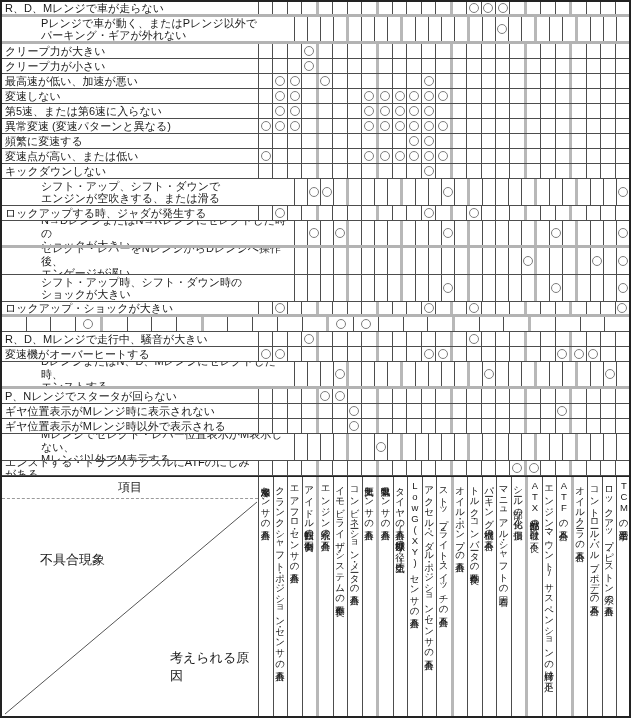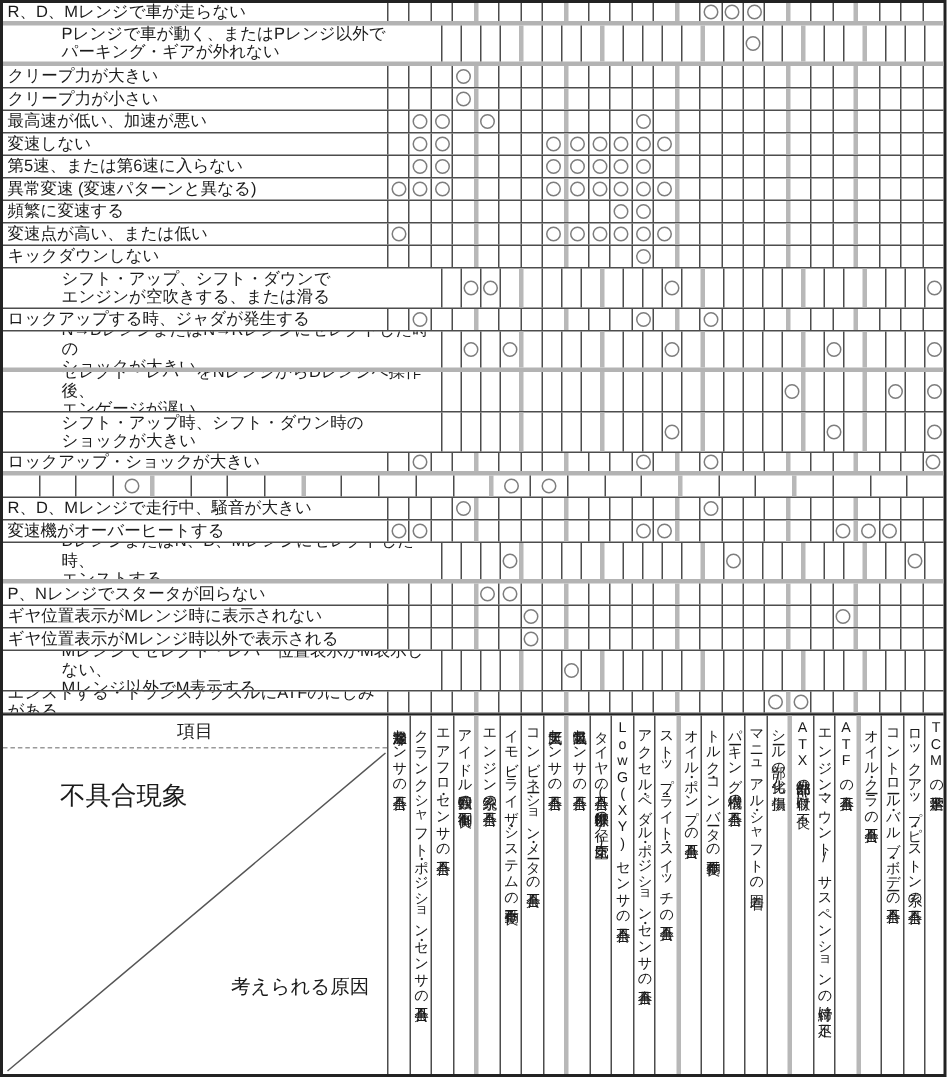--- a/index.html
+++ b/index.html
@@ -21,22 +21,22 @@
   .cell.grp { border-right: 3px solid #b8b8b8; }
   .cell.last { border-right: none; }
   .mark { width: 10px; height: 10px; border: 1px solid #7d7d7d;
     border-radius: 50%; flex: 0 0 auto; }
   
   .hdr { flex: 1 1 auto; display: flex; border-top: 1px solid #222; }
   .corner { flex: 0 0 257px; border-right: 1px solid #4d4d4d; position: relative; }
   .item-row { height: 22px; border-bottom: 1px dashed #9a9a9a;
     display: flex; align-items: center; justify-content: center; font-size: 12px; }
   .diag { position: absolute; left: 0; top: 22px; width: 257px; height: 218px; }
-  .symlab { position: absolute; left: 38px; top: 42px; font-size: 17px; }
-  .causelab { position: absolute; left: 152px; top: 172px; font-size: 13px; }
+  .symlab { position: absolute; left: 38px; top: 74px; font-size: 13px; }
+  .causelab { position: absolute; left: 168px; top: 172px; font-size: 13px; }
   .cause-cols { flex: 1 1 0; display: flex; }
   .ccol { flex: 1 1 0; border-right: 1px solid #4d4d4d; padding-top: 3px;
     writing-mode: vertical-rl; text-orientation: upright;
     font-size: 9.5px; line-height: 13.5px; letter-spacing: 0;
     overflow: hidden; }
   .ccol.grp { border-right: 3px solid #b8b8b8; }
   .ccol.last { border-right: none; }
 </style>
 </head>
 <body>

